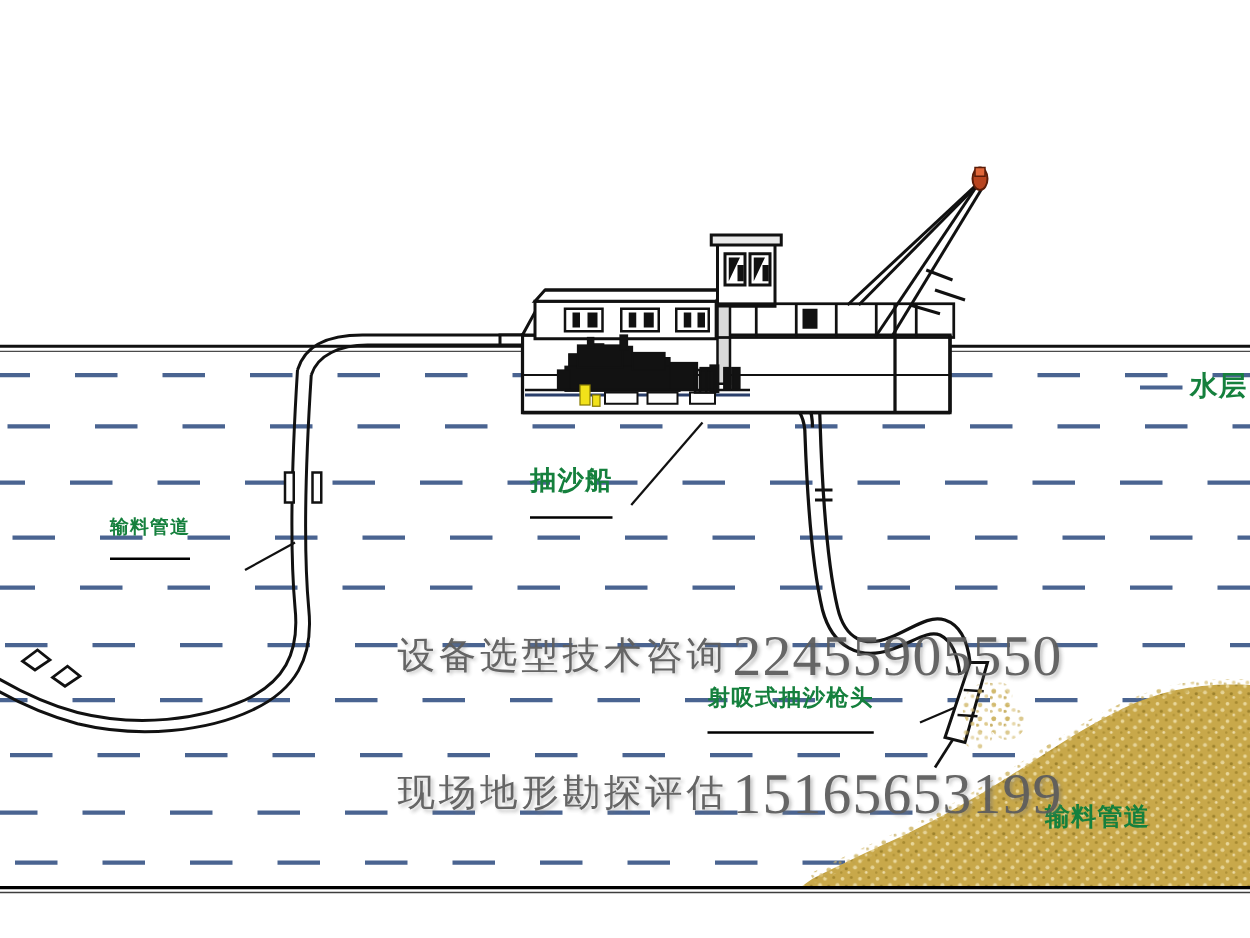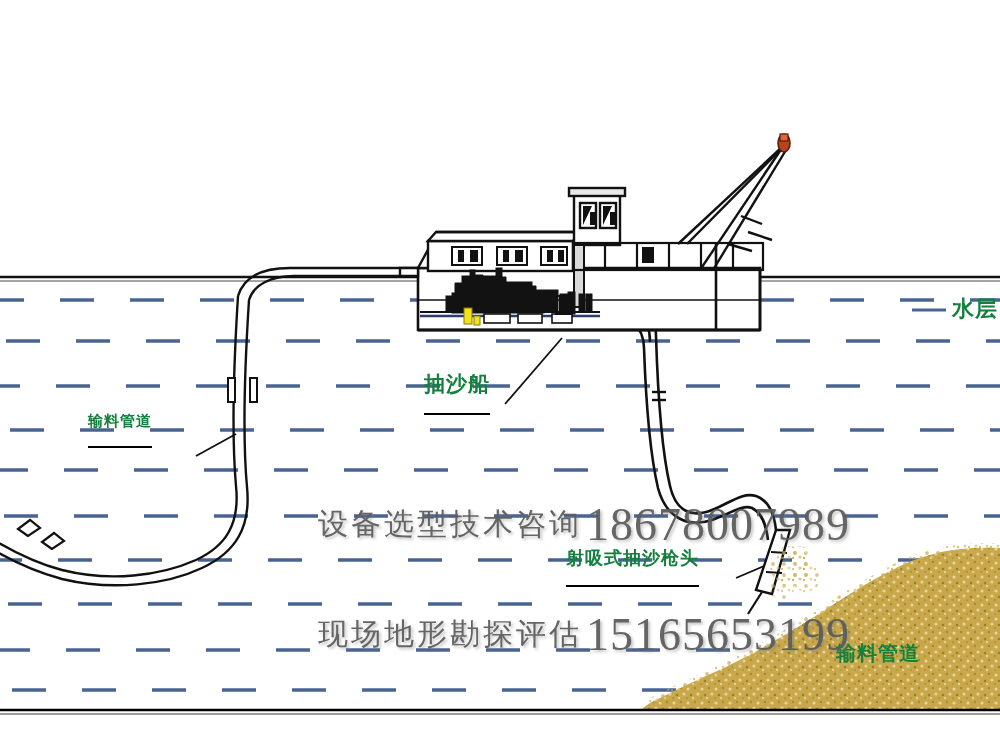--- a/index.html
+++ b/index.html
@@ -303,20 +303,20 @@
   <div class="callout ul" id="lbl-dredger" style="left:424px; top:370px; font-size:21px;">抽沙船</div>
 
   <div class="callout ul" id="lbl-gun" style="left:566px; top:546px; font-size:18px;">射吸式抽沙枪头</div>
 
   <div class="callout" id="lbl-sandbed" style="left:836px; top:640px; font-size:20px;">输料管道</div>
 
   <div class="callout" id="lbl-waterlayer" style="left:952px; top:294px; font-size:22px;">水层</div>
 
 
   <div class="promo" id="promo1">
-    <span class="zh">设备选型技术咨询</span><span class="num">18678007989</span>
+    <span class="zh">设备选型技术咨询</span><span class="num">22455905550</span>
   </div>
 
   <div class="promo" id="promo2">
     <span class="zh">现场地形勘探评估</span><span class="num">15165653199</span>
   </div>
 
 </div>
 
 </body></html>

